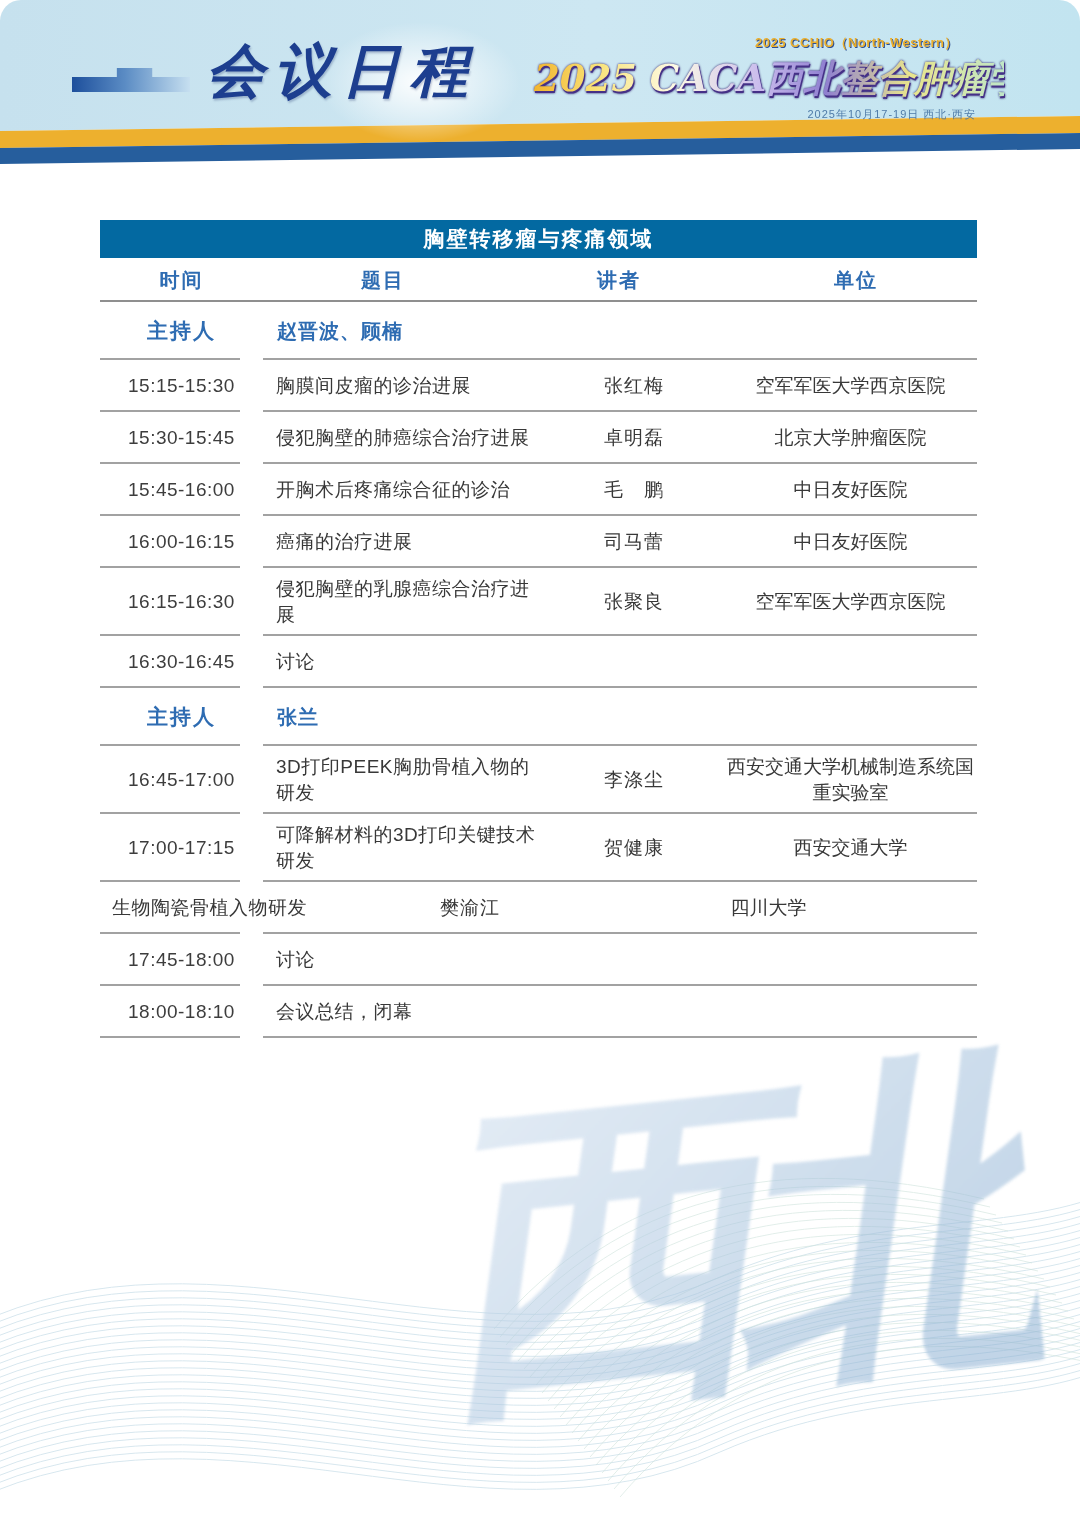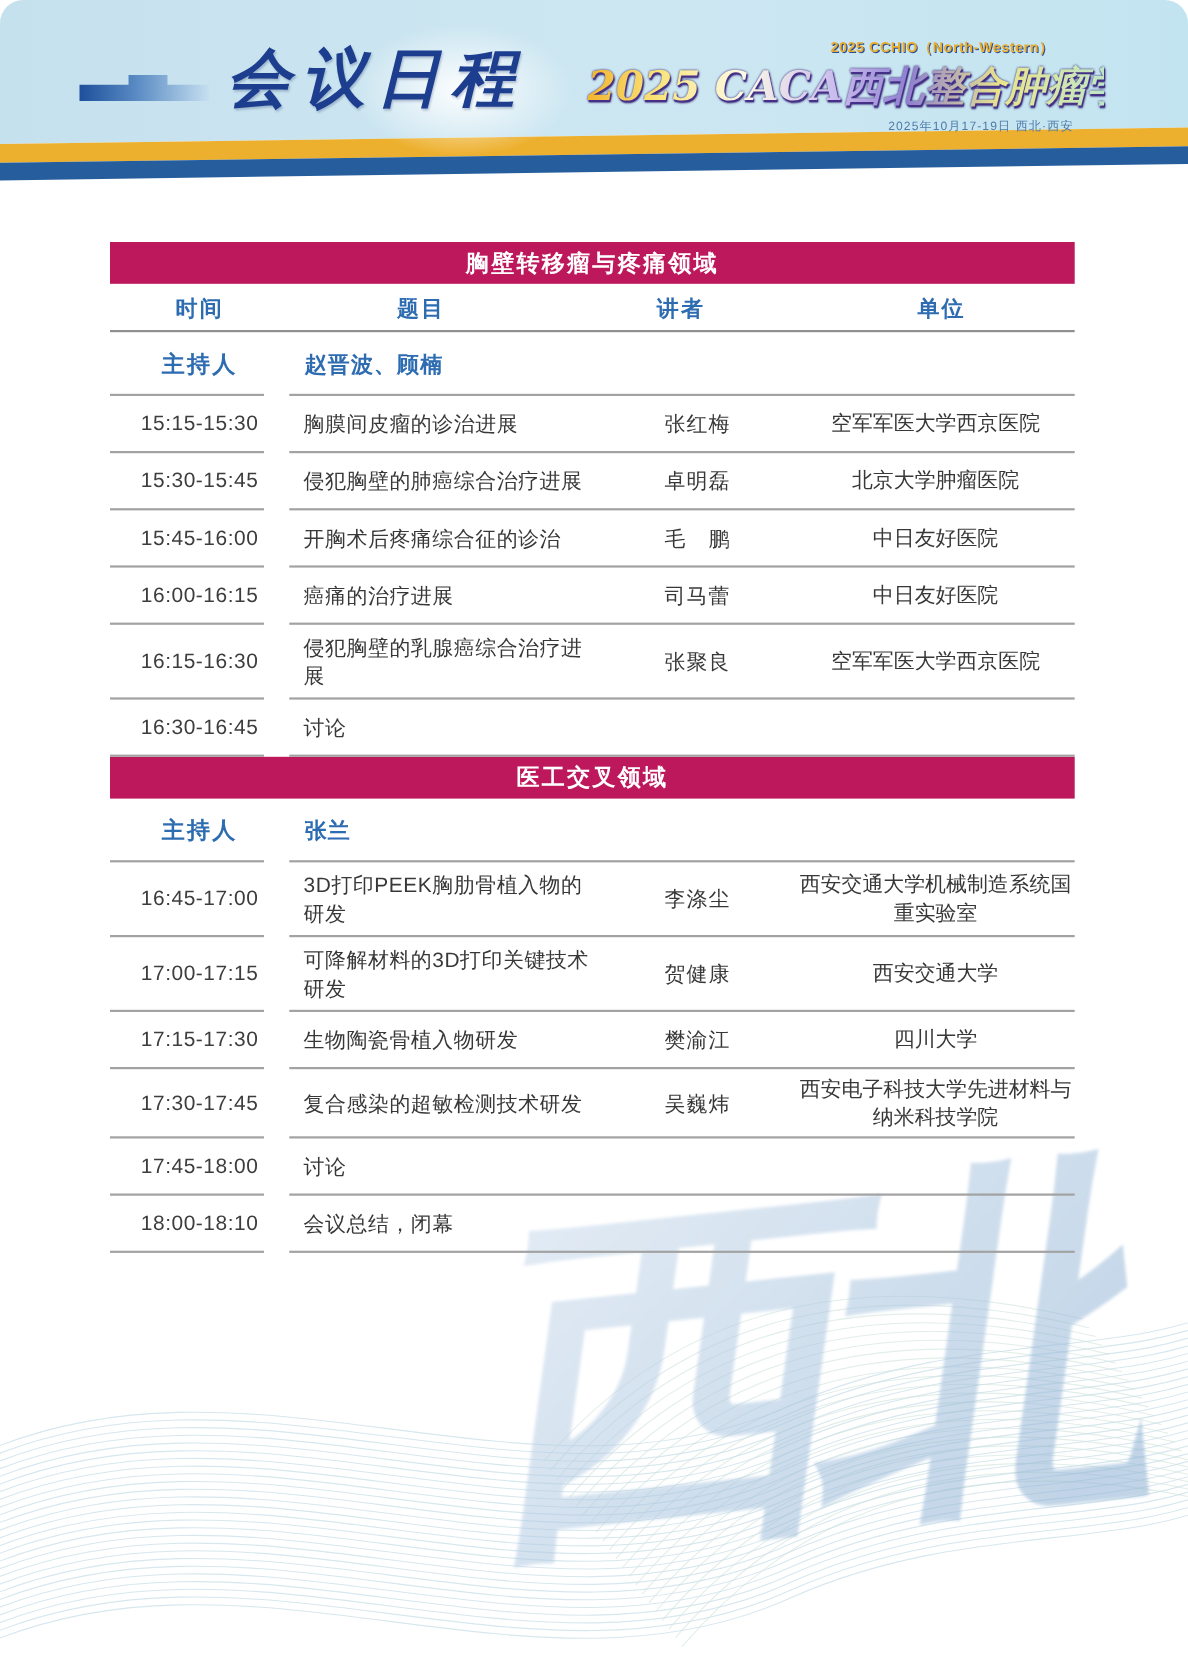--- a/index.html
+++ b/index.html
@@ -56,21 +56,21 @@
     filter:drop-shadow(1px 2px 0 #453087) drop-shadow(0 0 1px #2c1f6e);
   }
   .conf-date {
     margin-top:8px; font-size:11px; color:#4f7ba8; letter-spacing:1px;
     text-align:right; padding-right:28px;
   }
 
   
   .main { position:relative; width:877px; margin:55px 0 0 100px; z-index:3; }
   .section-bar {
-    height:38px; background:#be185d;
+    height:38px; background:#0369a1;
     display:flex; align-items:center; justify-content:center;
     color:#ffffff; font-weight:bold; font-size:21px; letter-spacing:2px;
   }
   .colhead-row {
     position:relative; display:grid;
     grid-template-columns:163px 240px 232px 1fr;
     align-items:center; height:44px;
   }
   .colhead-row .col { text-align:center; color:#2e6cb2; font-weight:bold; font-size:20px; letter-spacing:2px; }
   .full-sep { position:absolute; left:0; right:0; bottom:0; height:2px; background:#8f8f8f; }
@@ -216,23 +216,20 @@
         <div class="srow">
           <div class="cell-time">16:30-16:45</div>
           <div class="srow-rest">
             <div class="cell-topic">讨论</div>
             <div class="cell-speaker"></div>
             <div class="cell-org"></div>
           </div>
           <div class="sep-l"></div>
           <div class="sep-r"></div>
         </div>
-        <div class="section-bar">
-          <span>医工交叉领域</span>
-        </div>
         <div class="chair-row">
           <div class="chair-label">主持人</div>
           <div class="chair-names">张兰</div>
           <div class="sep-l"></div>
           <div class="sep-r"></div>
         </div>
         <div class="srow">
           <div class="cell-time">16:45-17:00</div>
           <div class="srow-rest">
             <div class="cell-topic">3D打印PEEK胸肋骨植入物的研发</div>
@@ -246,35 +243,24 @@
           <div class="cell-time">17:00-17:15</div>
           <div class="srow-rest">
             <div class="cell-topic">可降解材料的3D打印关键技术研发</div>
             <div class="cell-speaker">贺健康</div>
             <div class="cell-org">西安交通大学</div>
           </div>
           <div class="sep-l"></div>
           <div class="sep-r"></div>
         </div>
         <div class="srow">
-          <div class="cell-time">17:15-17:30</div>
           <div class="srow-rest">
             <div class="cell-topic">生物陶瓷骨植入物研发</div>
             <div class="cell-speaker">樊渝江</div>
             <div class="cell-org">四川大学</div>
-          </div>
-          <div class="sep-l"></div>
-          <div class="sep-r"></div>
-        </div>
-        <div class="srow">
-          <div class="cell-time">17:30-17:45</div>
-          <div class="srow-rest">
-            <div class="cell-topic">复合感染的超敏检测技术研发</div>
-            <div class="cell-speaker">吴巍炜</div>
-            <div class="cell-org">西安电子科技大学先进材料与纳米科技学院</div>
           </div>
           <div class="sep-l"></div>
           <div class="sep-r"></div>
         </div>
         <div class="srow">
           <div class="cell-time">17:45-18:00</div>
           <div class="srow-rest">
             <div class="cell-topic">讨论</div>
             <div class="cell-speaker"></div>
             <div class="cell-org"></div>

